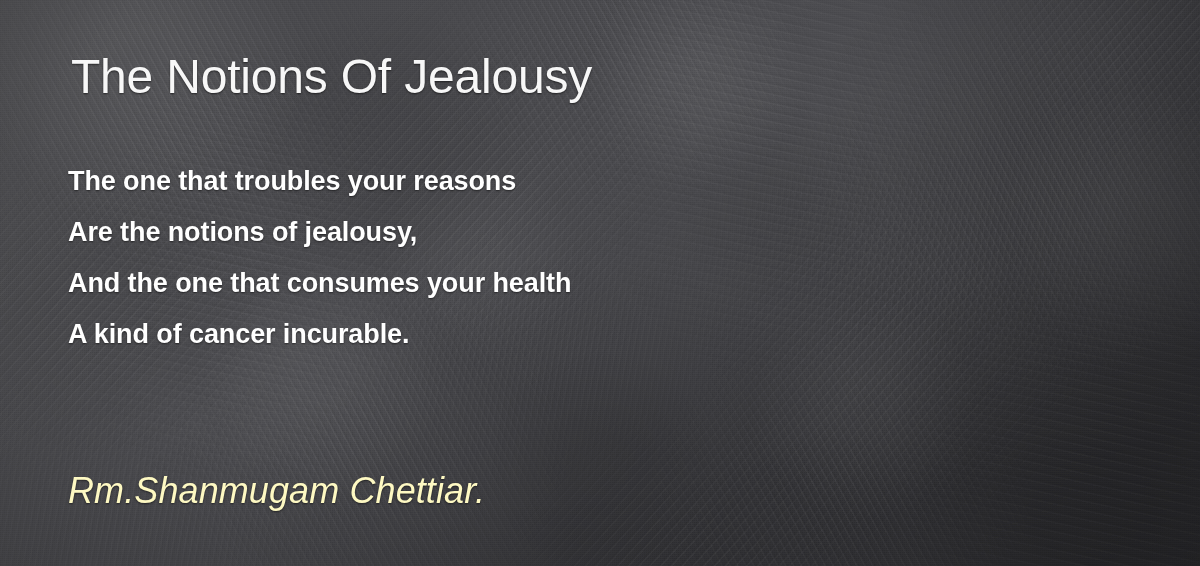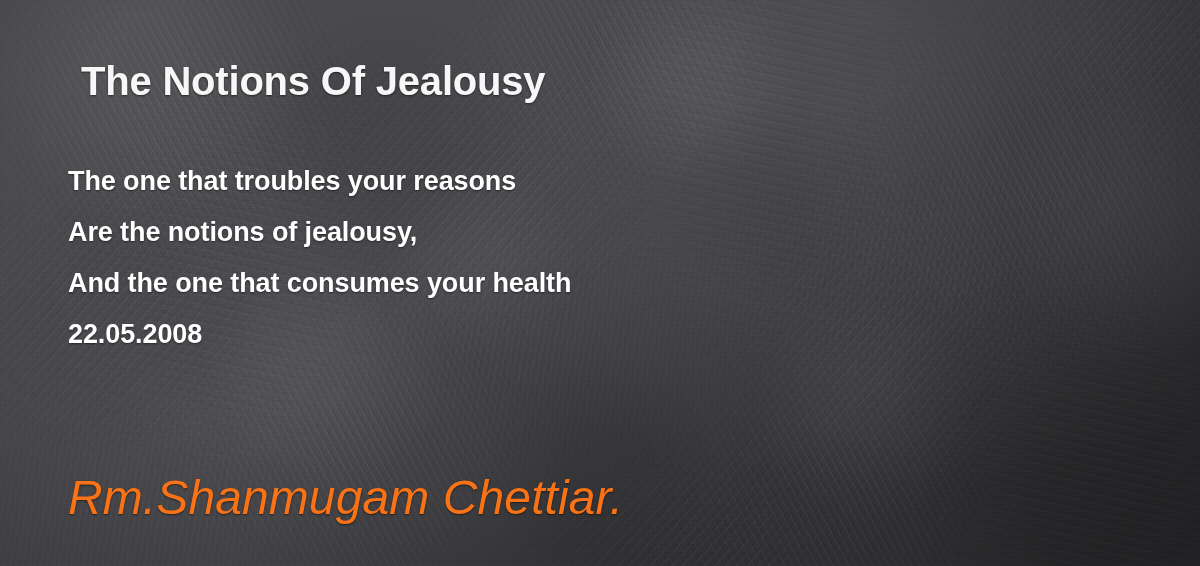--- a/index.html
+++ b/index.html
@@ -165,23 +165,23 @@
     top: 0;
     right: 0;
     bottom: 0;
     z-index: 5;
   }
 
   .poem-title {
     position: absolute;
     top: 46px;
     left: 0;
-    margin: 13px;
-    font-size: 40px;
-    font-weight: bold;
+    margin: 3px;
+    font-size: 48px;
+    font-weight: normal;
     letter-spacing: -0.2px;
     color: #f7f7f7;
     text-shadow: 0 1px 2px rgba(0,0,0,0.55);
     white-space: nowrap;
   }
 
   .poem-body {
     position: absolute;
     top: 156px;
     left: 0;
@@ -198,25 +198,25 @@
     color: #ffffff;
     text-shadow: 0 1px 2px rgba(0,0,0,0.5);
     white-space: nowrap;
   }
 
   .poem-author {
     position: absolute;
     top: 470px;
     left: 0;
     margin: 0;
-    font-size: 48px;
+    font-size: 36px;
     font-weight: normal;
     font-style: italic;
     letter-spacing: 0.1px;
-    color: #f97316;
+    color: #fef9c3;
     text-shadow: 0 1px 2px rgba(0,0,0,0.5);
     white-space: nowrap;
   }
 </style>
 </head>
 <body>
 
 <div id="poem-card">
 
   <div class="tex tex-base"></div>
@@ -229,19 +229,19 @@
   <div class="tex tex-vignette"></div>
 
   <div id="poem-text">
 
     <h1 class="poem-title">The Notions Of Jealousy</h1>
 
     <div class="poem-body">
       <div class="poem-line">The one that troubles your reasons</div>
       <div class="poem-line">Are the notions of jealousy,</div>
       <div class="poem-line">And the one that consumes your health</div>
-      <div class="poem-line">22.05.2008</div>
+      <div class="poem-line">A kind of cancer incurable.</div>
     </div>
 
     <div class="poem-author">Rm.Shanmugam Chettiar.</div>
 
   </div>
 </div>
 
 </body></html>

